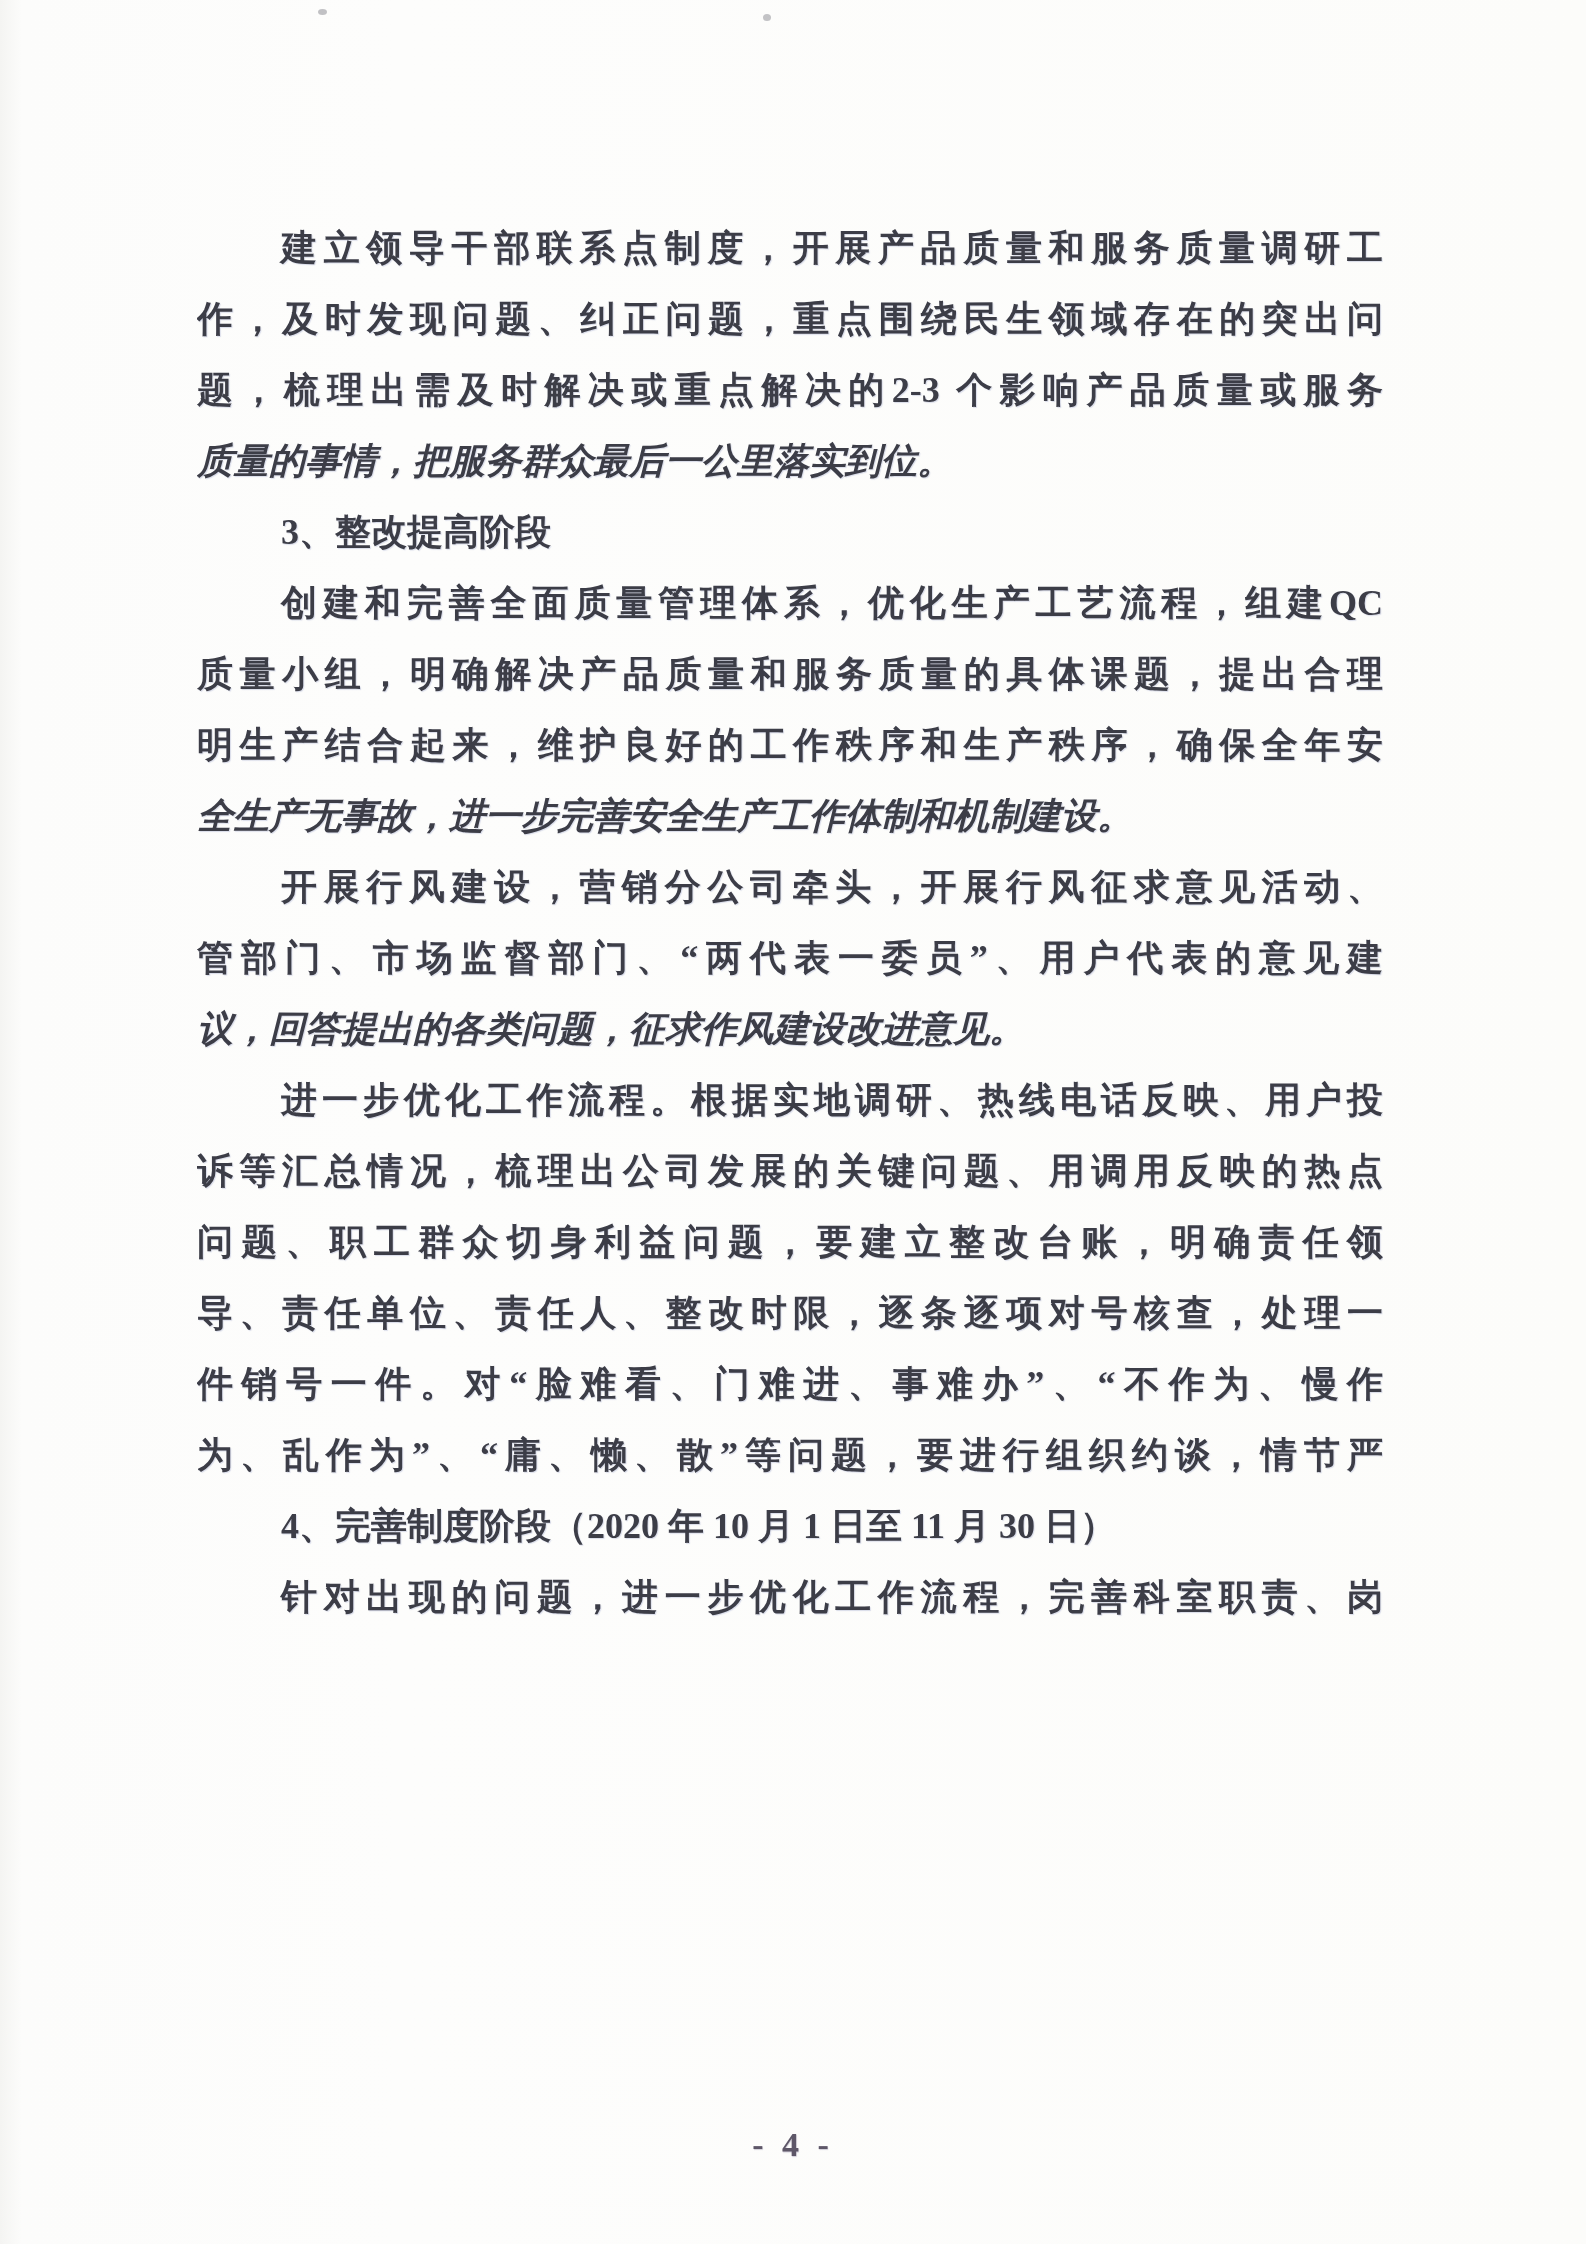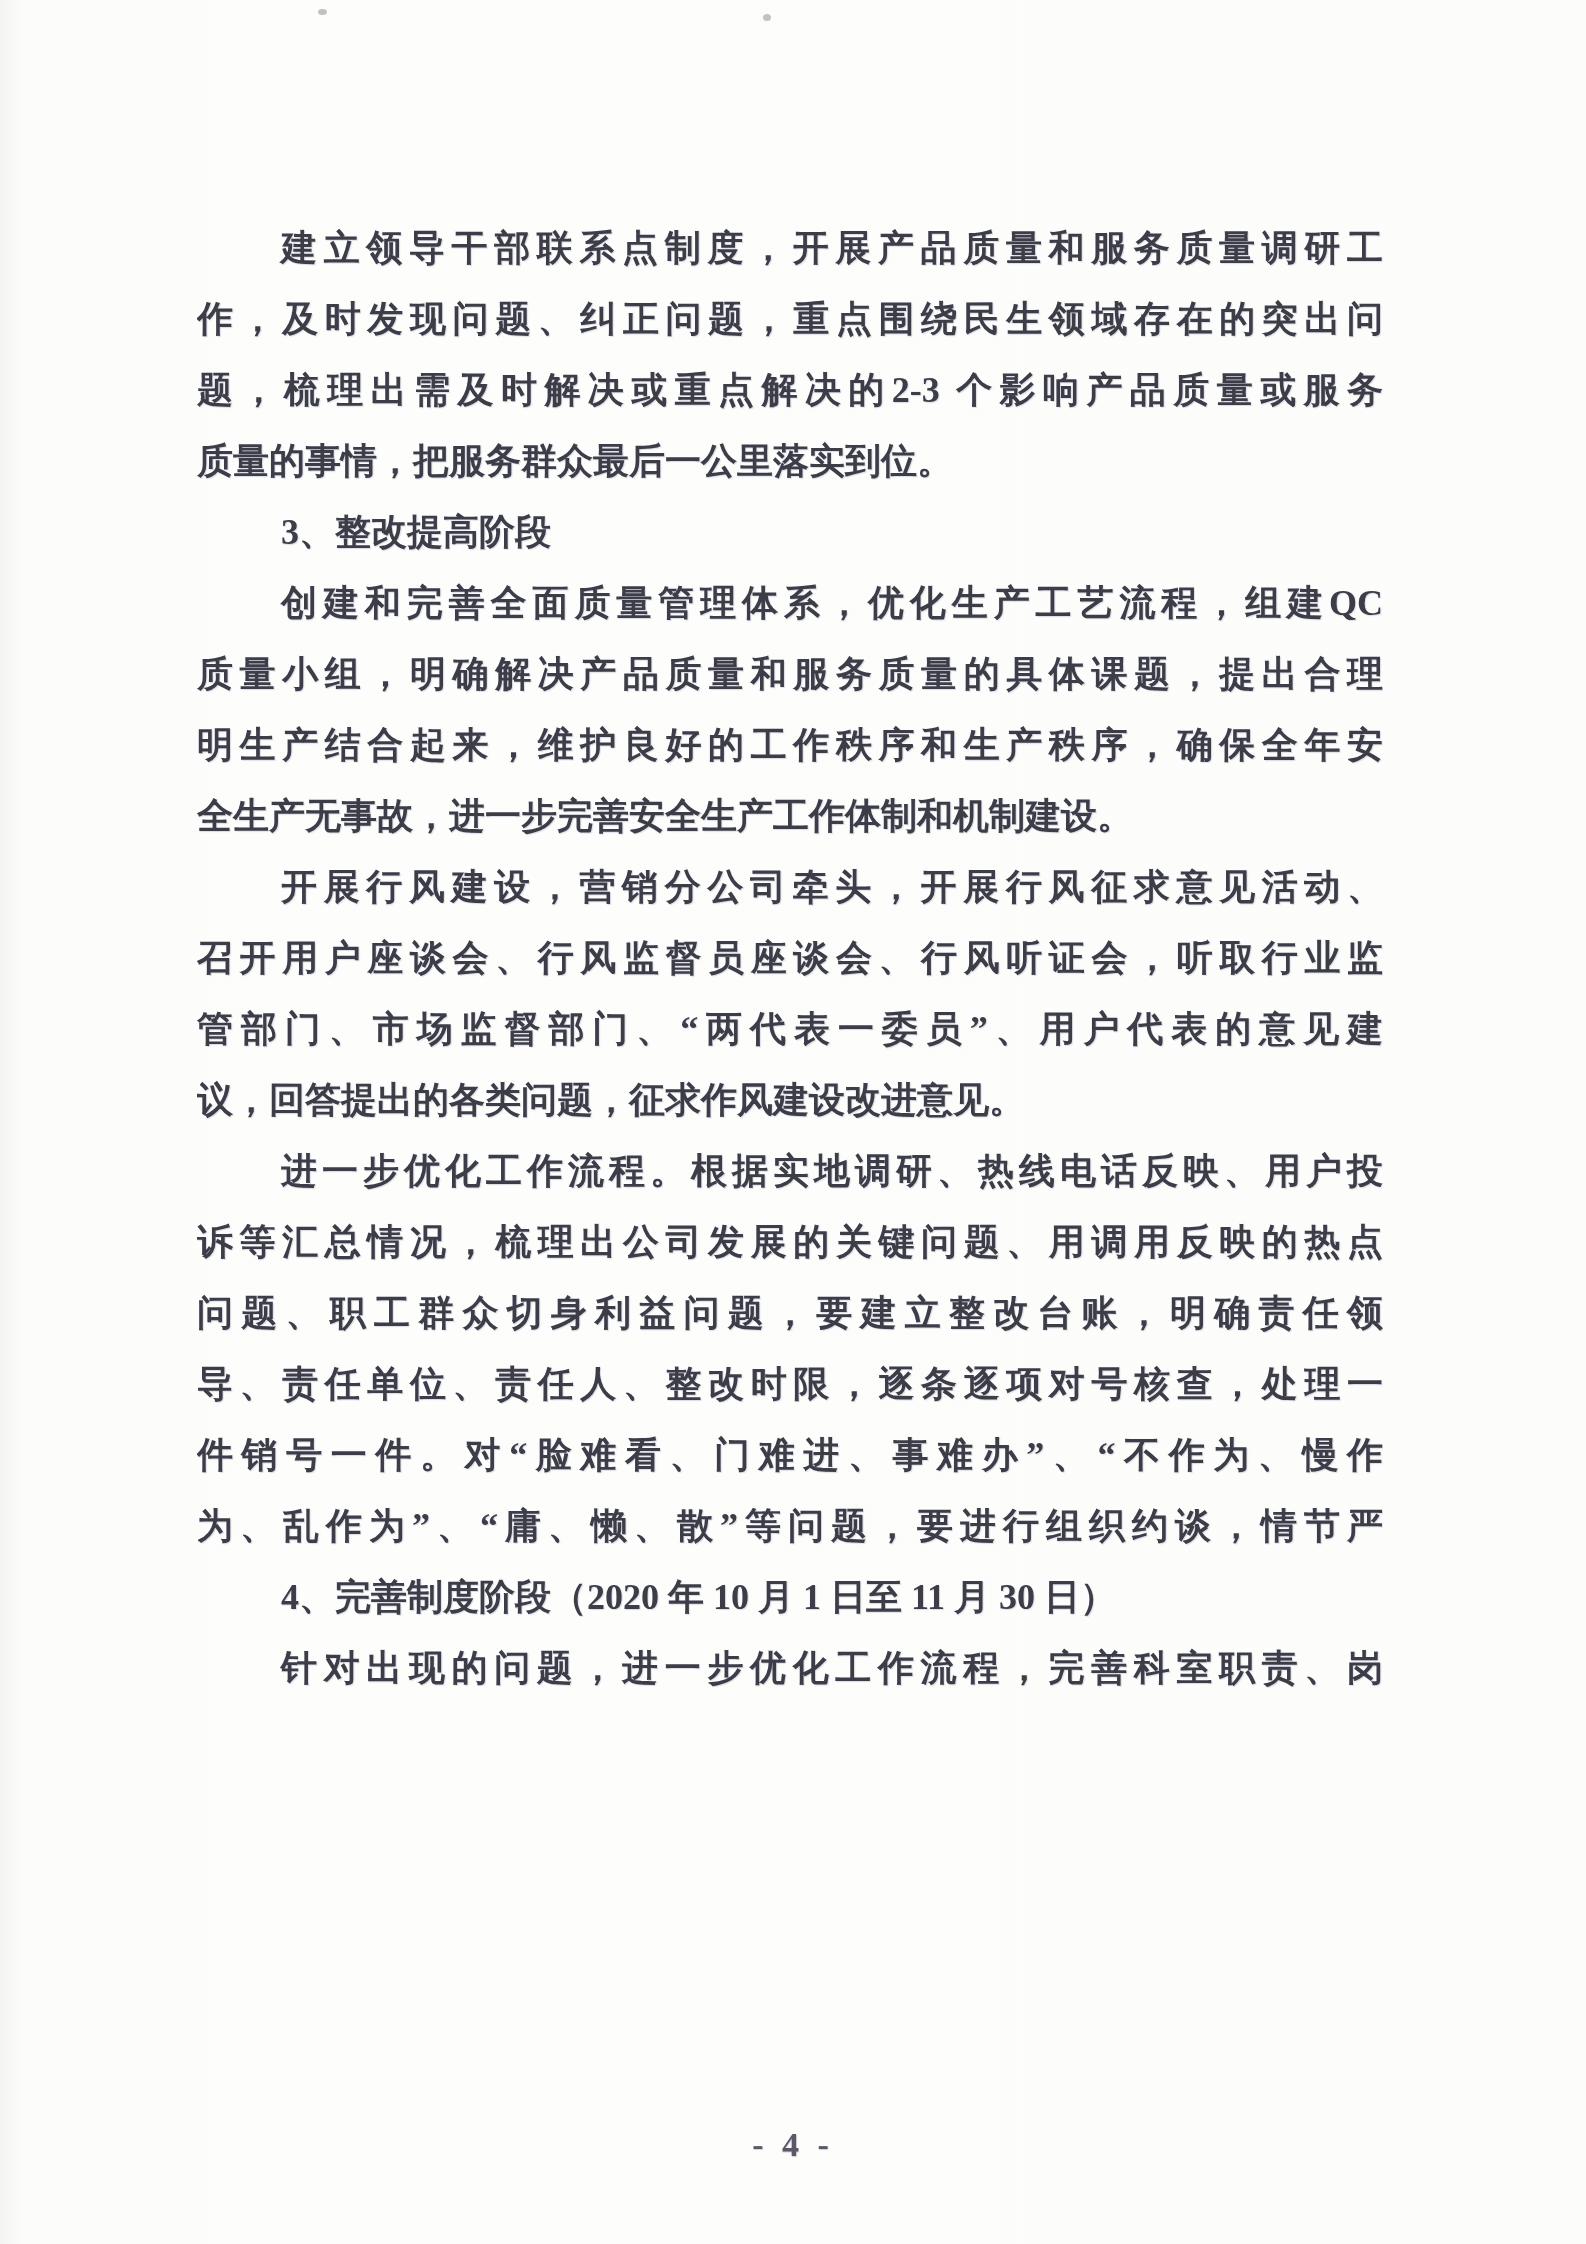--- a/index.html
+++ b/index.html
@@ -24,21 +24,21 @@
     height:71px;
     line-height:71px;
     font-size:36px;
     font-weight:600;
     color:#3c3d47;
     text-align:justify;
     overflow:hidden;
     text-shadow:1px 1px 1px rgba(125,135,185,0.28);
   }
   .full    { text-align-last:justify; }
-  .end     { text-align-last:left; }
+  .end     { text-align-last:left;font-style:italic; }
   .heading { text-align-last:left; }
   .first, .heading { text-indent:84px; }
 
   .page-number {
     position:absolute;
     top:2126px; left:0; width:100%;
     text-align:center;
     font-size:34px;
     font-weight:600;
     letter-spacing:5px;
@@ -62,21 +62,20 @@
     <div class="line first full">建立领导干部联系点制度，开展产品质量和服务质量调研工</div>
     <div class="line full">作，及时发现问题、纠正问题，重点围绕民生领域存在的突出问</div>
     <div class="line full">题，梳理出需及时解决或重点解决的2-3 个影响产品质量或服务</div>
     <div class="line end">质量的事情，把服务群众最后一公里落实到位。</div>
     <div class="line heading">3、整改提高阶段</div>
     <div class="line first full">创建和完善全面质量管理体系，优化生产工艺流程，组建QC</div>
     <div class="line full">质量小组，明确解决产品质量和服务质量的具体课题，提出合理</div>
     <div class="line full">明生产结合起来，维护良好的工作秩序和生产秩序，确保全年安</div>
     <div class="line end">全生产无事故，进一步完善安全生产工作体制和机制建设。</div>
     <div class="line first full">开展行风建设，营销分公司牵头，开展行风征求意见活动、</div>
-    <div class="line full">召开用户座谈会、行风监督员座谈会、行风听证会，听取行业监</div>
     <div class="line full">管部门、市场监督部门、“两代表一委员”、用户代表的意见建</div>
     <div class="line end">议，回答提出的各类问题，征求作风建设改进意见。</div>
     <div class="line first full">进一步优化工作流程。根据实地调研、热线电话反映、用户投</div>
     <div class="line full">诉等汇总情况，梳理出公司发展的关键问题、用调用反映的热点</div>
     <div class="line full">问题、职工群众切身利益问题，要建立整改台账，明确责任领</div>
     <div class="line full">导、责任单位、责任人、整改时限，逐条逐项对号核查，处理一</div>
     <div class="line full">件销号一件。对“脸难看、门难进、事难办”、“不作为、慢作</div>
     <div class="line full">为、乱作为”、“庸、懒、散”等问题，要进行组织约谈，情节严</div>
     <div class="line heading">4、完善制度阶段（2020 年 10 月 1 日至 11 月 30 日）</div>
     <div class="line first full">针对出现的问题，进一步优化工作流程，完善科室职责、岗</div>

